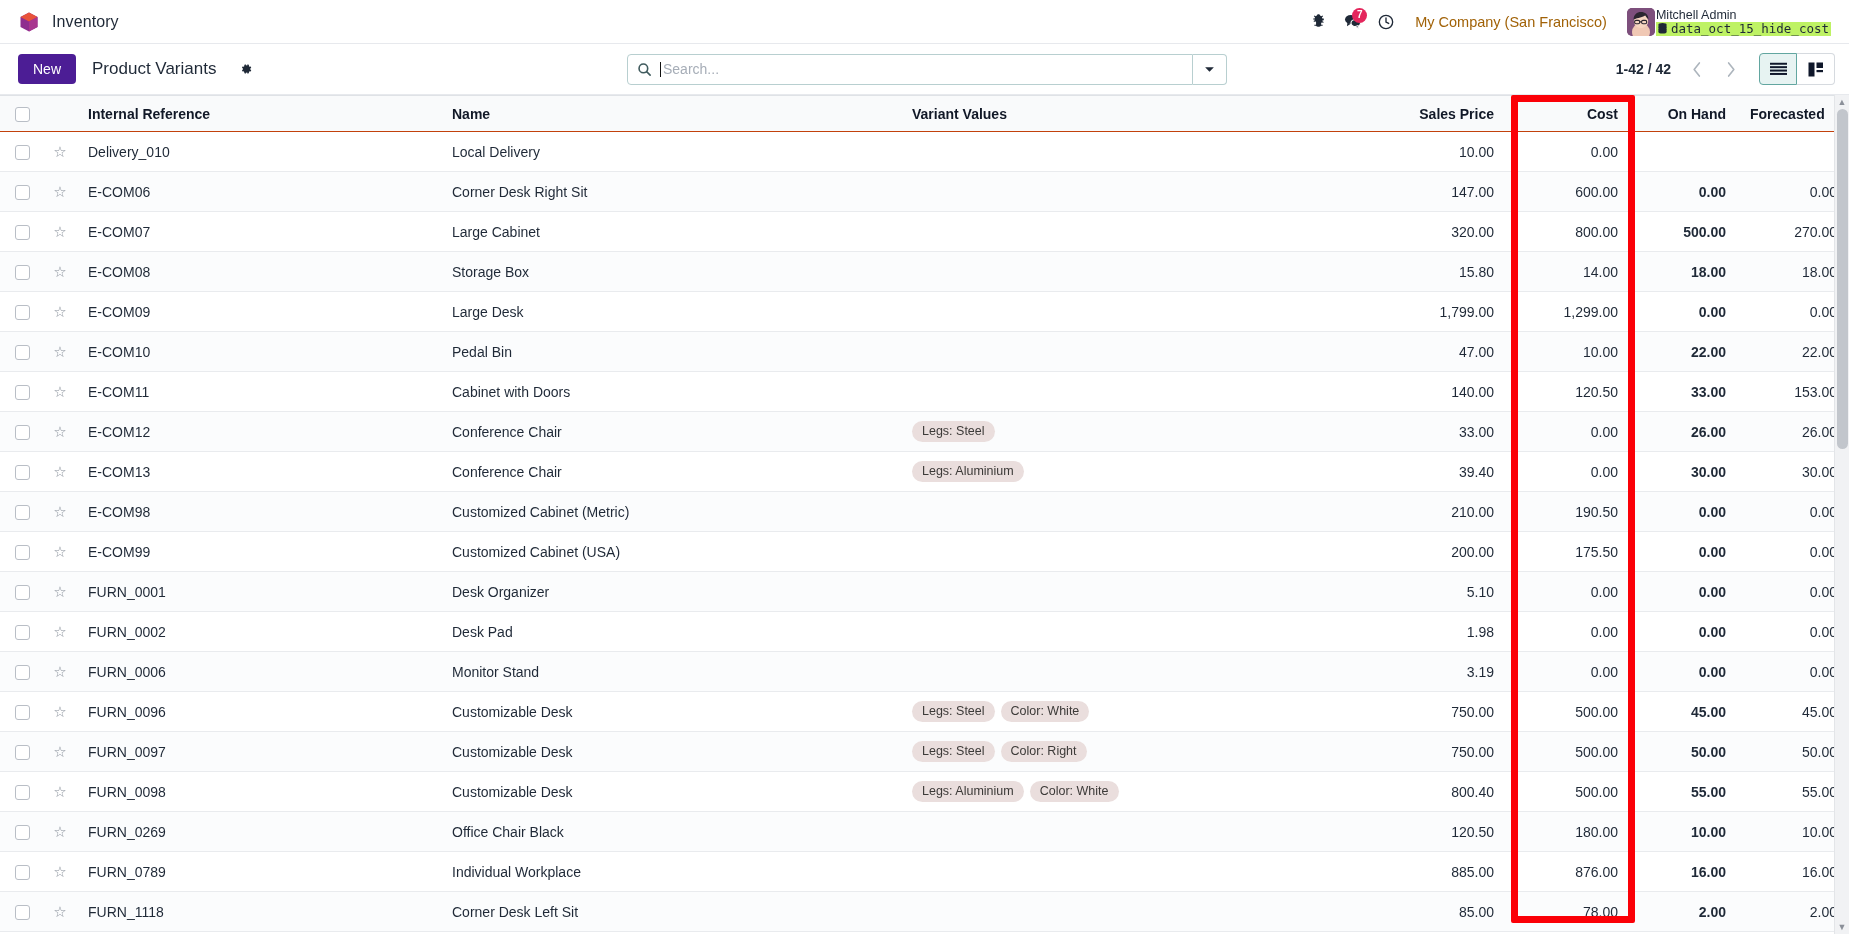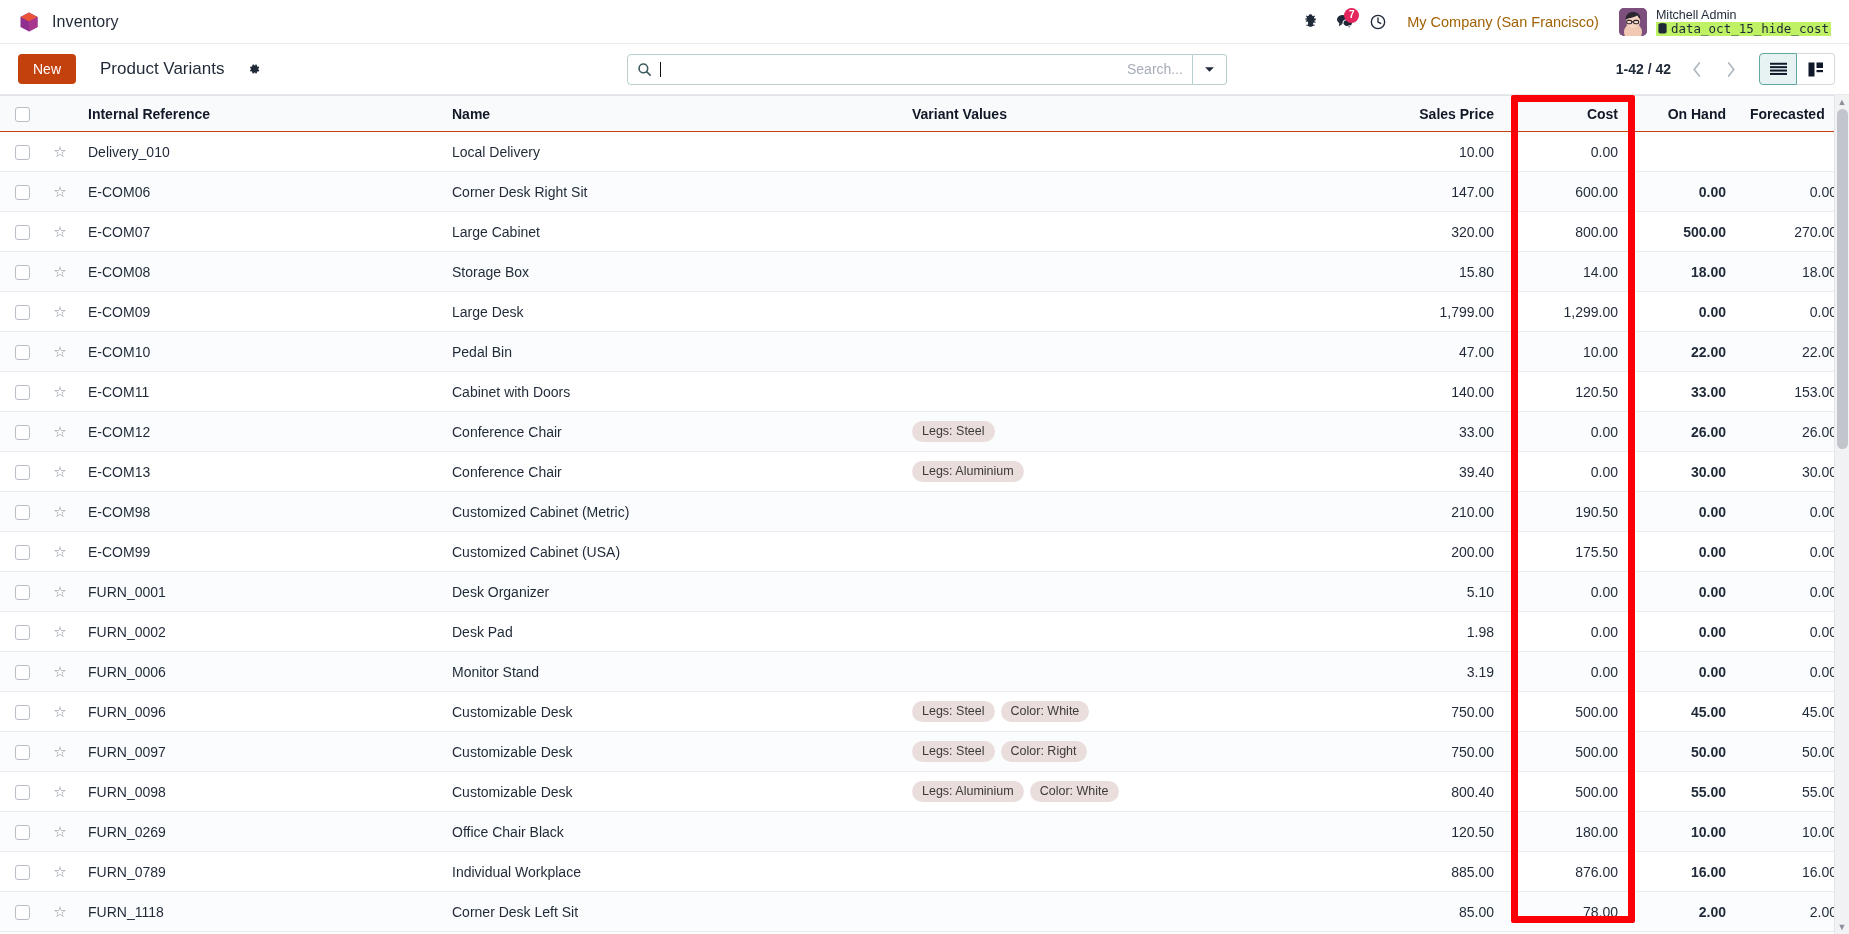--- a/index.html
+++ b/index.html
@@ -75,21 +75,21 @@
   }
   .company-name {
     font-size: 14.5px;
     color: #a16207;
     padding: 6px 12px;
     cursor: pointer;
     white-space: nowrap;
   }
   .user-block {
     display: flex; align-items: flex-start;
-    gap: 9px;
+    gap: 1px;
     padding: 2px 4px 2px 8px;
     cursor: pointer;
   }
   .avatar {
     width: 28px; height: 28px;
     border-radius: 5px;
     overflow: hidden;
     flex: 0 0 auto;
     background: #7b4b7a;
     position: relative;
@@ -110,32 +110,32 @@
   .control-panel {
     height: 50px;
     background: #ffffff;
     display: flex;
     align-items: center;
     padding: 0 14px 0 18px;
     position: relative;
     z-index: 20;
   }
   .btn-new {
-    background: #c2410c;
+    background: #4c1d95;
     color: #ffffff;
     border: none;
     border-radius: 4px;
     font-size: 14px;
     padding: 7px 15px;
     cursor: pointer;
     font-family: inherit;
     line-height: 1.2;
   }
   .breadcrumb {
-    margin-left: 24px;
+    margin-left: 16px;
     font-size: 17px;
     color: #1f2937;
     display: flex; align-items: center; gap: 23px;
     white-space: nowrap;
   }
   .gear-btn {
     color: #1f2937;
     cursor: pointer;
     display: inline-flex;
     align-items: center;
@@ -166,21 +166,20 @@
     margin-right: -6px;
   }
   .search-input {
     border: none; outline: none;
     font-size: 14px;
     font-family: inherit;
     color: #1f2937;
     flex: 1;
     background: transparent;
     padding: 0;
-    text-align: right;
   }
   .search-input::placeholder { color: #a6adb7; }
   .search-toggle {
     width: 34px;
     border: 1px solid #b8cfd0;
     border-left: none;
     border-radius: 0 4px 4px 0;
     background: #fff;
     display: flex; align-items: center; justify-content: center;
     cursor: pointer;

